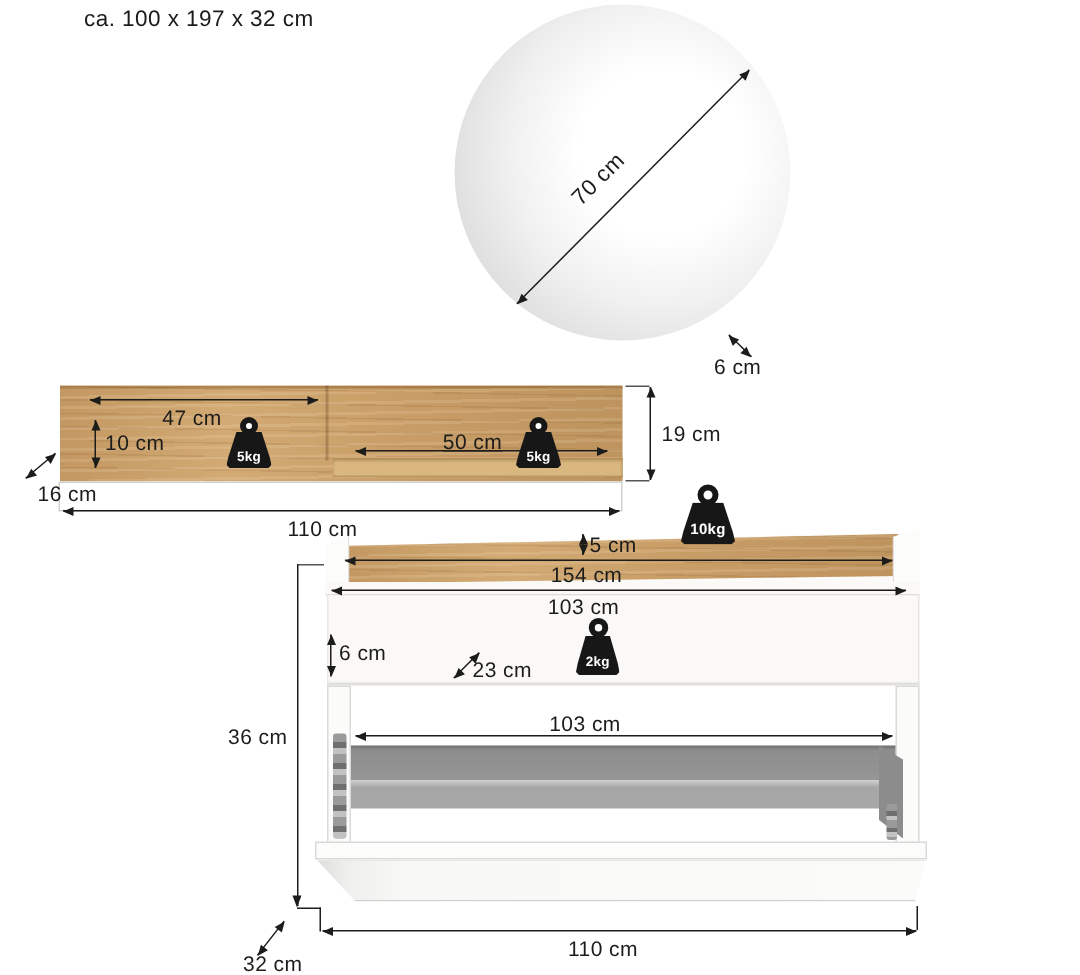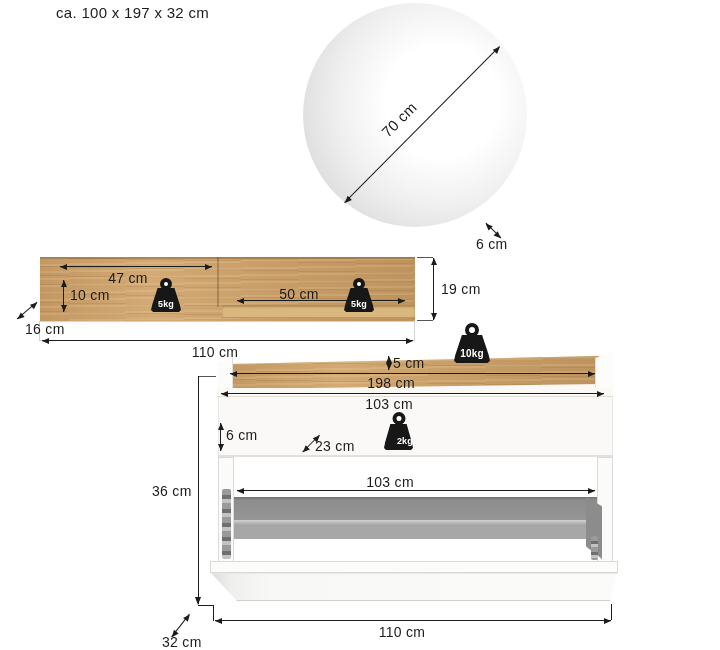--- a/index.html
+++ b/index.html
@@ -63,21 +63,21 @@
                 box-shadow:inset 0 2px 2px rgba(90,60,20,.35), inset 0 -1px 0 rgba(90,60,20,.25);"></div>
     <div class="abs" style="left:39px;top:321px;width:376px;height:20px;background:#ffffff;border:1px solid #d2d2d2;box-sizing:border-box;"></div>
 
     <div class="dh" style="left:60px;top:266px;width:152px;"></div>
     <div class="dim ctr" style="left:104px;top:270px;width:48px;">47 cm</div>
 
     <div class="dv" style="left:63px;top:280px;height:32px;"></div>
     <div class="dim" style="left:70px;top:287px;">10 cm</div>
 
     <div class="dh" style="left:237px;top:300px;width:168px;"></div>
-    <div class="dim ctr" style="left:276px;top:286px;width:46px;text-decoration:underline;">50 cm</div>
+    <div class="dim ctr" style="left:292px;top:286px;width:46px;text-decoration:underline;">50 cm</div>
 
     <div class="seg" style="left:417px;top:257px;width:16px;height:1px;"></div>
     <div class="seg" style="left:417px;top:320px;width:16px;height:1px;"></div>
     <div class="dv" style="left:433px;top:258px;height:62px;"></div>
     <div class="dim" style="left:441px;top:281px;">19 cm</div>
 
     <div class="dh" style="left:14px;top:310px;width:26px;transform:rotate(-40deg);"></div>
     <div class="dim" style="left:0px;top:321px;margin-left:25px;">16 cm</div>
 
     <div class="dh" style="left:42px;top:340px;width:371px;"></div>
@@ -124,21 +124,21 @@
     <div class="abs" style="left:210px;top:561px;width:408px;height:12px;background:#fcfcfb;border:1px solid #d9d9d9;box-sizing:border-box;"></div>
     <div class="abs" style="left:211px;top:573px;width:406px;height:28px;
                 background:linear-gradient(90deg,#dcdcda 0,#efefed 20px,#f8f8f6 60px,#fbfbf9 100%);
                 box-shadow:inset 0 -1px 0 #cfcfcd, inset 0 1px 0 #e8e8e6;
                 clip-path:polygon(0 0,406px 0,399px 28px,26px 28px);"></div>
 
     <div class="dv" style="left:388px;top:356px;height:14px;"></div>
     <div class="dim" style="left:393px;top:355px;">5 cm</div>
 
     <div class="dh" style="left:230px;top:373px;width:365px;"></div>
-    <div class="dim ctr" style="left:367px;top:375px;width:48px;">198 cm</div>
+    <div class="dim ctr" style="left:367px;top:375px;width:48px;">154 cm</div>
 
     <div class="dh" style="left:221px;top:393px;width:383px;"></div>
     <div class="dim ctr" style="left:365px;top:396px;width:48px;">103 cm</div>
 
     <div class="dv" style="left:220px;top:423px;height:28px;"></div>
     <div class="dim" style="left:226px;top:427px;">6 cm</div>
 
     <div class="dh" style="left:299px;top:443px;width:24px;transform:rotate(-45deg);"></div>
     <div class="dim" style="left:315px;top:438px;">23 cm</div>
 
@@ -160,17 +160,17 @@
     <div class="dim" style="left:162px;top:634px;">32 cm</div>
 
     <div class="weight" style="left:454px;top:323px;width:36px;height:40px;text-decoration:underline;">
       <div class="ring" style="width:14px;height:14px;"></div>
       <div class="body" style="height:28px;"></div>
       <div class="wlabel" style="font-size:10px;bottom:4px;">10kg</div>
     </div>
     <div class="weight" style="left:384px;top:412px;width:29px;height:38px;">
       <div class="ring" style="width:13px;height:13px;"></div>
       <div class="body" style="height:26px;"></div>
-      <div class="wlabel" style="bottom:4px;text-align:right;">2kg</div>
+      <div class="wlabel" style="bottom:4px;">2kg</div>
     </div>
   </div>
 
 </div>
 
 </body></html>

